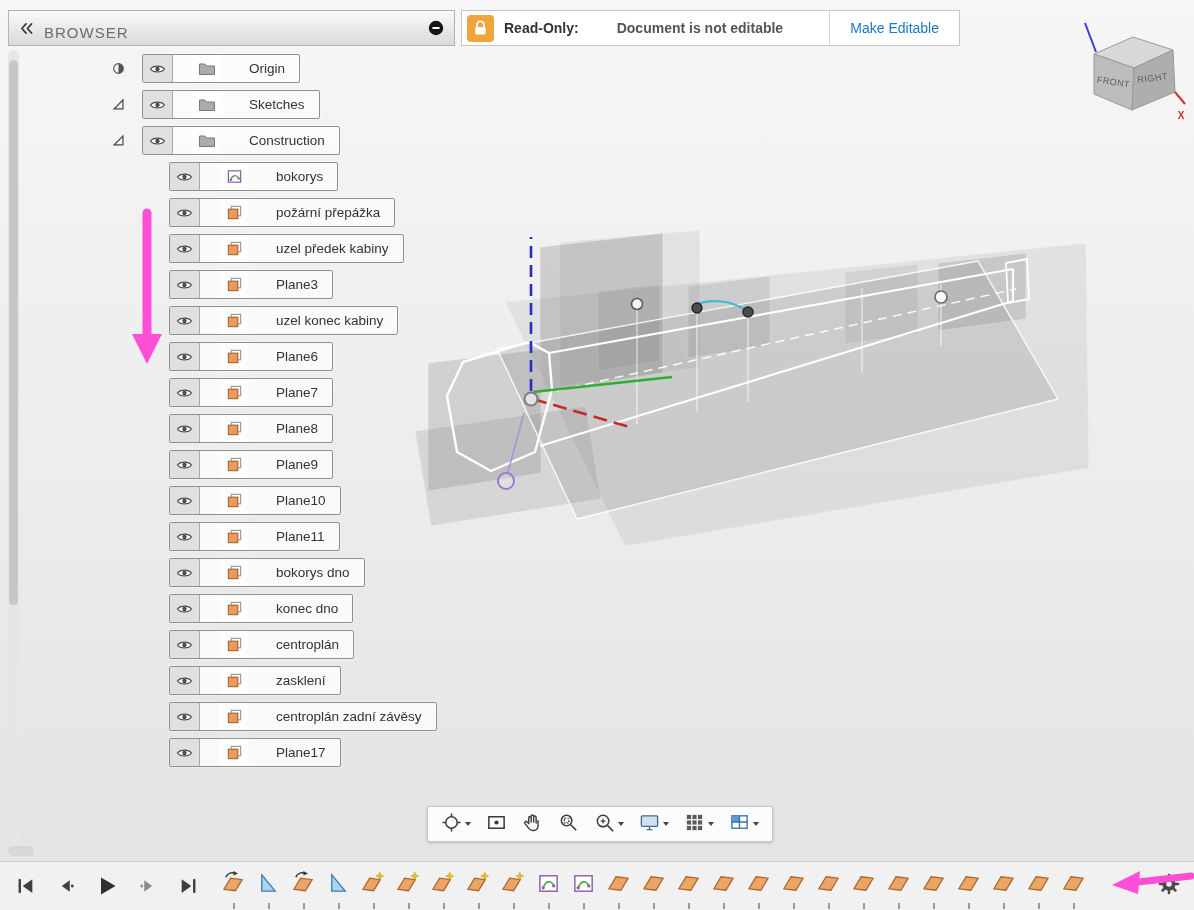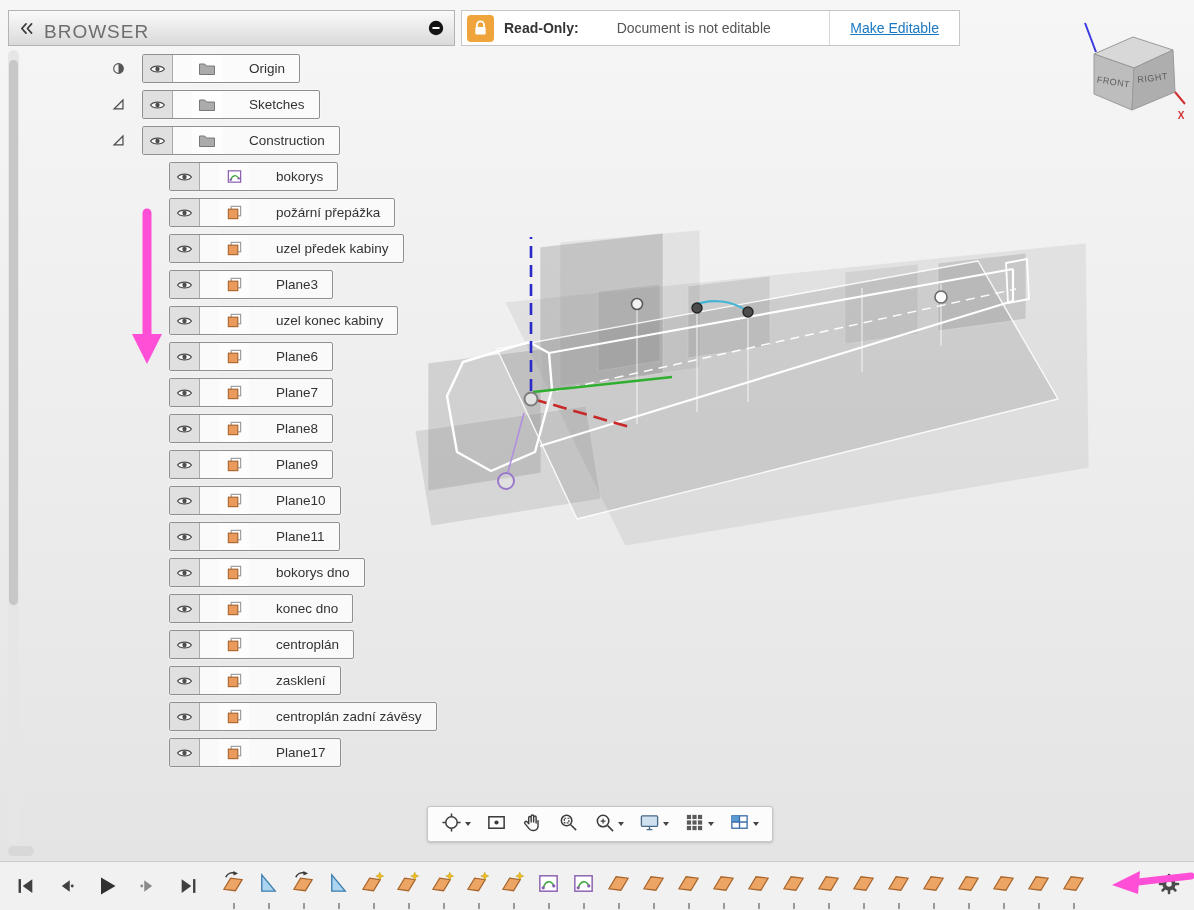--- a/index.html
+++ b/index.html
@@ -5,34 +5,34 @@
   :root{ --pink:#ff4fd6; --accent:#1a78c2; --lock:#f0a53c; }
   html,body{margin:0;padding:0;background:#ddd;}
   .app{position:relative;width:1194px;height:910px;overflow:hidden;background:#ededed;
        font-family:"Liberation Sans",sans-serif;-webkit-font-smoothing:antialiased;}
   .scene{position:absolute;left:0;top:0;width:1194px;height:910px;}
 
   
   .browser-header{position:absolute;left:8px;top:10px;width:447px;height:36px;box-sizing:border-box;
       background:linear-gradient(#fafafa,#dadada);border:1px solid #b3b3b3;display:flex;align-items:center;
       padding:0 10px;gap:10px;}
-  .htitle{color:#6e6e6e;font-size:19px;letter-spacing:1px;margin-top:8px;}
+  .htitle{color:#6e6e6e;font-size:15px;letter-spacing:1px;margin-top:8px;}
   .spacer{flex:1;}
   .hicon{display:flex;align-items:center;}
 
   
   .ro-banner{position:absolute;left:461px;top:10px;width:499px;height:36px;box-sizing:border-box;background:#ffffff;
       border:1px solid #c6c6c6;display:flex;align-items:center;}
   .lock{width:27px;height:27px;background:var(--lock);border-radius:4px;margin:0 10px 0 5px;
       display:flex;align-items:center;justify-content:center;flex:none;}
   .ro-label{font-weight:bold;color:#333;font-size:14px;}
-  .ro-msg{color:#555;font-size:14px;margin-left:38px;}
+  .ro-msg{color:#555;font-size:14px;margin-left:38px;font-weight:bold;}
   .ro-divider{width:1px;height:100%;background:#d7d7d7;}
   .ro-action{background:none;border:none;color:var(--accent);font-size:14px;padding:0 20px;height:100%;
-      cursor:pointer;font-family:"Liberation Sans",sans-serif;text-decoration:underline;}
+      cursor:pointer;font-family:"Liberation Sans",sans-serif;}
 
   
   .viewcube{position:absolute;left:1080px;top:20px;}
   .vc-label{font-size:9px;fill:#5d5d5d;text-anchor:middle;letter-spacing:.5px;}
   .vc-x{font-size:10px;font-weight:bold;fill:#d03030;text-anchor:middle;}
 
   
   .vscroll{position:absolute;left:8px;top:50px;width:11px;height:793px;background:#e6e6e6;border-radius:6px;}
   .vscroll .thumb{position:absolute;left:1px;top:10px;width:9px;height:545px;background:#c7c7c7;border-radius:5px;}
   .hscroll{position:absolute;left:8px;top:846px;width:26px;height:10px;background:#d8d8d8;border-radius:5px;}

